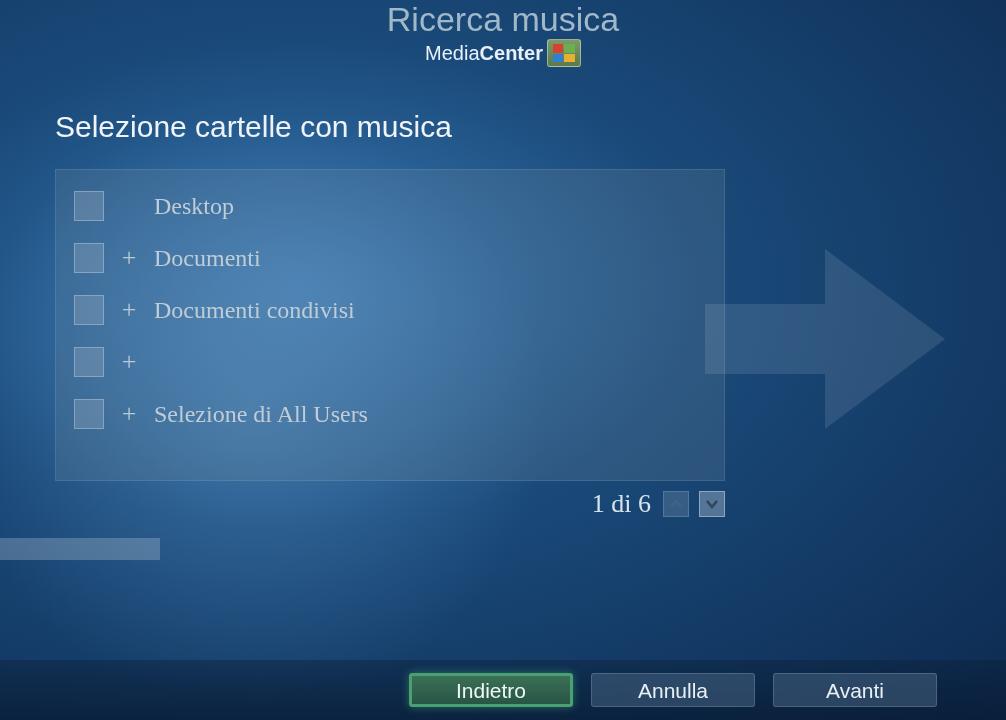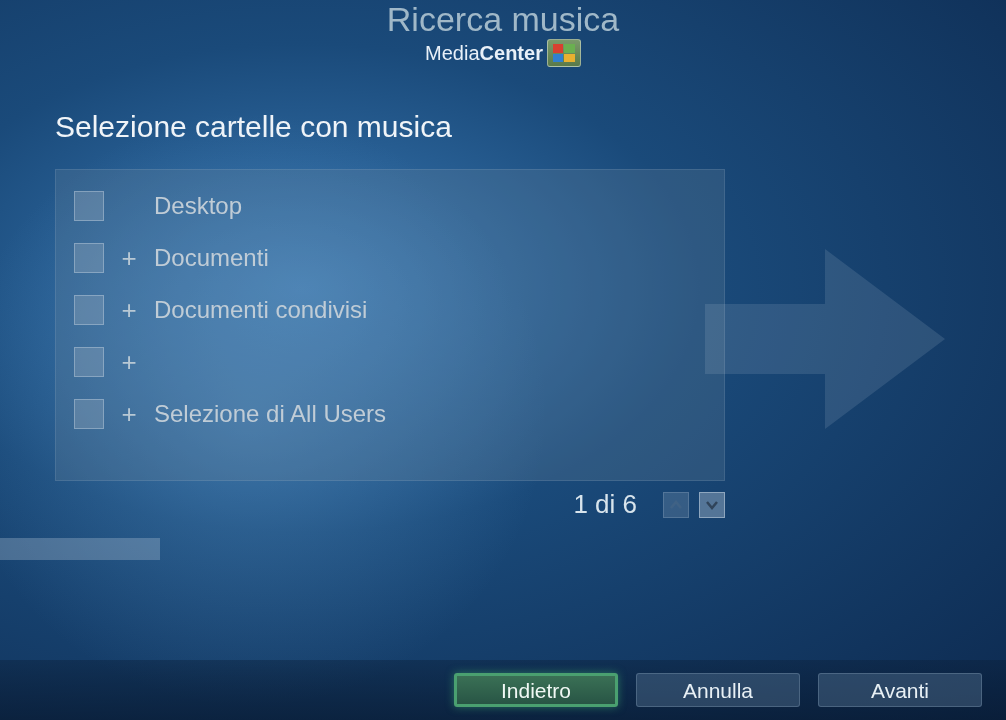--- a/index.html
+++ b/index.html
@@ -82,20 +82,21 @@
     .subtitle {
       font-size: 30px;
       font-weight: 400;
       color: #f0f4f8;
       margin: 55px 0 0 55px;
     }
 
     .content-area {
       position: relative;
       margin: 25px 0 0 55px;
+      font-family: Liberation Serif, serif;
     }
 
     .folder-panel {
       width: 670px;
       background: rgba(120, 140, 160, 0.22);
       border: 1px solid rgba(180, 200, 220, 0.15);
       padding: 10px 0 40px 0;
     }
 
     .folder-row {
@@ -146,21 +147,21 @@
       gap: 10px;
       margin: 8px 0 0 0;
       width: 670px;
       justify-content: flex-end;
       padding-right: 0px;
     }
     .pager-text {
       font-size: 26px;
       color: #d8e4ec;
       font-weight: 400;
-      margin-right: 16px;
+      margin-right: 2px;
     }
     .pager-btn {
       width: 26px;
       height: 26px;
       background: rgba(160, 180, 200, 0.45);
       border: 1px solid rgba(200,215,230,0.5);
       display: flex;
       align-items: center;
       justify-content: center;
       cursor: pointer;
@@ -182,21 +183,21 @@
     .footer {
       position: absolute;
       bottom: 0;
       left: 0;
       right: 0;
       height: 60px;
       background: linear-gradient(180deg, rgba(10,30,55,0.4) 0%, rgba(8,25,48,0.7) 100%);
       display: flex;
       align-items: center;
       justify-content: flex-end;
-      padding-right: 24px;
+      padding-right: 69px;
       gap: 18px;
     }
 
     .btn {
       width: 164px;
       height: 34px;
       font-size: 21px;
       color: #e8f0f5;
       text-align: center;
       line-height: 34px;

